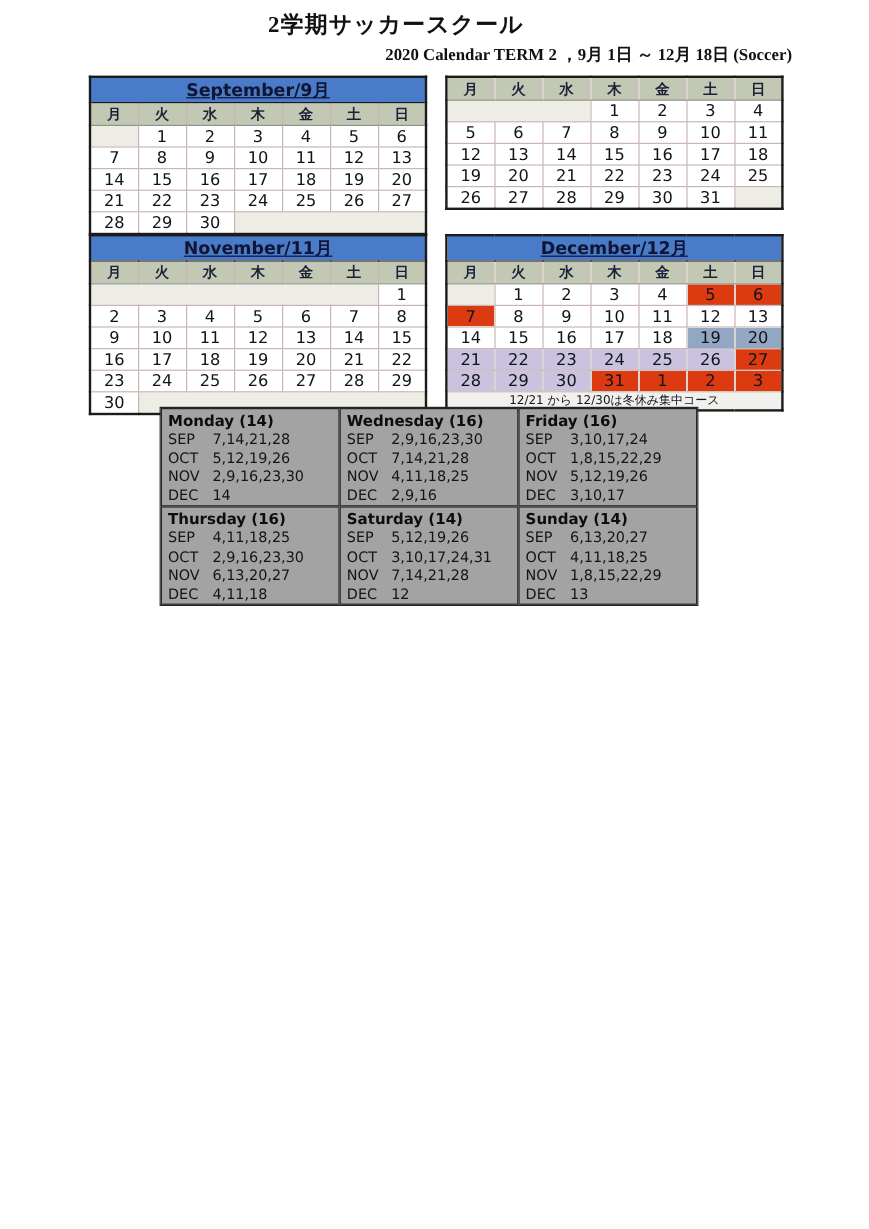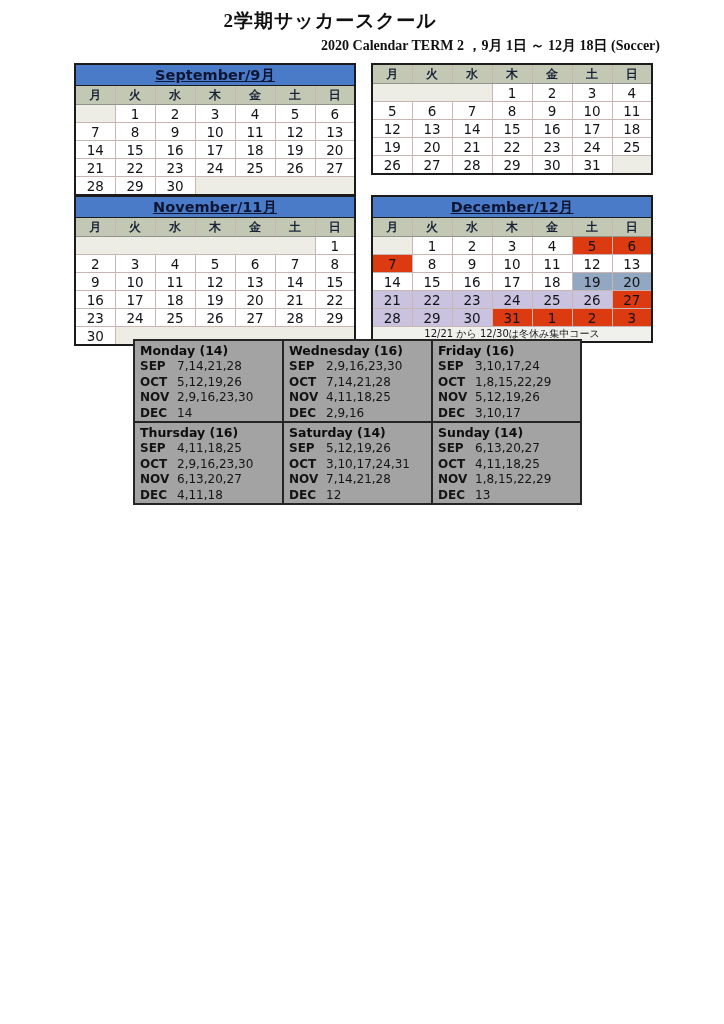--- a/index.html
+++ b/index.html
@@ -95,21 +95,21 @@
     font-size:12.5px;
     color:#0d0d0d;
     margin-bottom:1px;
   }
   .sum-row{
     display:flex;
     font-size:12px;
     color:#141414;
     line-height:15.5px;
   }
-  .sum-label{width:37px;flex:none;font-weight:bold;}
+  .sum-label{width:37px;flex:none;}
   .sum-vals{flex:1;}
 </style>
 </head>
 <body>
 
 <div class="page">
 
   <div class="title">2学期サッカースクール</div>
   <div class="subtitle">2020 Calendar TERM 2 ，9月 1日 ～ 12月 18日 (Soccer)</div>
 

